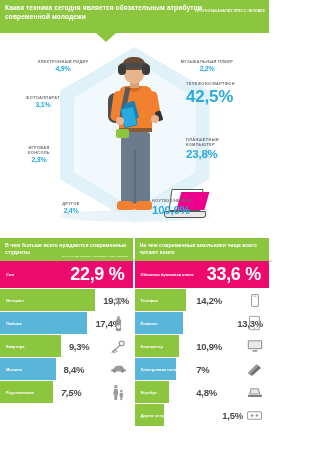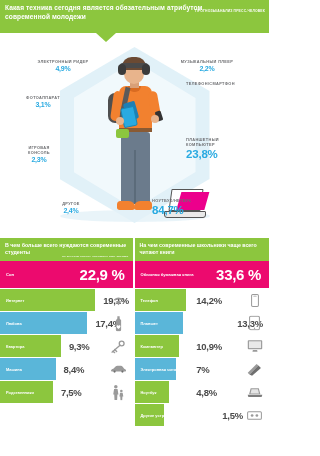--- a/index.html
+++ b/index.html
@@ -190,21 +190,21 @@
   .row-value {
     position:absolute;
     z-index:3;
     color:#4a4a4a;
     font-weight:bold;
     font-size:9.5px;
     letter-spacing:-.3px;
   }
   .row.first .row-value {
     color:#ffffff;
-    font-size:15px;
+    font-size:18px;
   }
   .row-icon {
     position:absolute; right:6px; top:50%;
     transform:translateY(-50%);
     z-index:3;
     width:17px; height:17px;
     display:flex; align-items:center; justify-content:center;
   }
   .row-icon svg { display:block; }
 </style>
@@ -274,29 +274,30 @@
       <div class="cap">ИГРОВАЯ</div>
       <div class="cap">КОНСОЛЬ</div>
       <div class="val">2,3%</div>
     </div>
     <div class="lbl sm lbl-other">
       <div class="cap">ДРУГОЕ</div>
       <div class="val">2,4%</div>
     </div>
     <div class="lbl lg lbl-phone">
       <div class="cap">ТЕЛЕФОН/СМАРТФОН</div>
+      <div class="val">42,5%</div>
     </div>
     <div class="lbl md lbl-tablet">
       <div class="cap">ПЛАНШЕТНЫЙ</div>
       <div class="cap">КОМПЬЮТЕР</div>
       <div class="val">23,8%</div>
     </div>
     <div class="lbl md lbl-notebook">
       <div class="cap">НОУТБУК/НЕТБУК</div>
-      <div class="val">84,7%</div>
+      <div class="val">100,0%</div>
     </div>
   </div>
 
   <div class="panels">
 
     <div class="panel">
       <div class="panel-head">
         <span>В чем больше всего нуждаются современные студенты</span>
         <div class="panel-credit">ПО ДАННЫМ ОПРОСА
 ОПРОШЕНО 1500 ЧЕЛОВЕК</div>
@@ -350,21 +351,21 @@
               <svg width="17" height="9" viewBox="0 0 26 12">
                 <path d="M1.5 9.2c0-2 1.5-3.2 3.6-3.6L8.5 2.2C9.3 1.4 10.3 1 11.4 1h4.2c1.7 0 3.2.8 4.2 2.1l1.8 2.4c1.7.4 3 1.5 3 3.2 0 .8-.7 1.3-1.6 1.3H3c-.9 0-1.5-.5-1.5-.8z" fill="#9a9a9a"></path>
                 <circle cx="7" cy="10" r="1.7" fill="#6f6f6f"></circle>
                 <circle cx="19" cy="10" r="1.7" fill="#6f6f6f"></circle>
               </svg>
             </div>
           </div>
           <div class="row">
             <div class="bar green" style="width: 40%;"></div>
             <div class="row-label">Родственники</div>
-            <div class="row-value" style="left: 46%;">7,5%</div>
+            <div class="row-value" style="left: 46%; font-style: italic;">7,5%</div>
             <div class="row-icon">
               <svg width="14" height="16" viewBox="0 0 18 22">
                 <circle cx="6" cy="3" r="2.4" fill="#9a9a9a"></circle>
                 <path d="M3.6 6.2h4.8l1.2 7.4H8.2l-.4 7.8H4.2l-.4-7.8H2.4z" fill="#9a9a9a"></path>
                 <circle cx="13.6" cy="9" r="1.8" fill="#9a9a9a"></circle>
                 <path d="M11.8 11.4h3.6l.9 5.2h-1.2l-.3 5h-2.4l-.3-5h-1.2z" fill="#9a9a9a"></path>
               </svg>
             </div>
           </div>
         </div>

